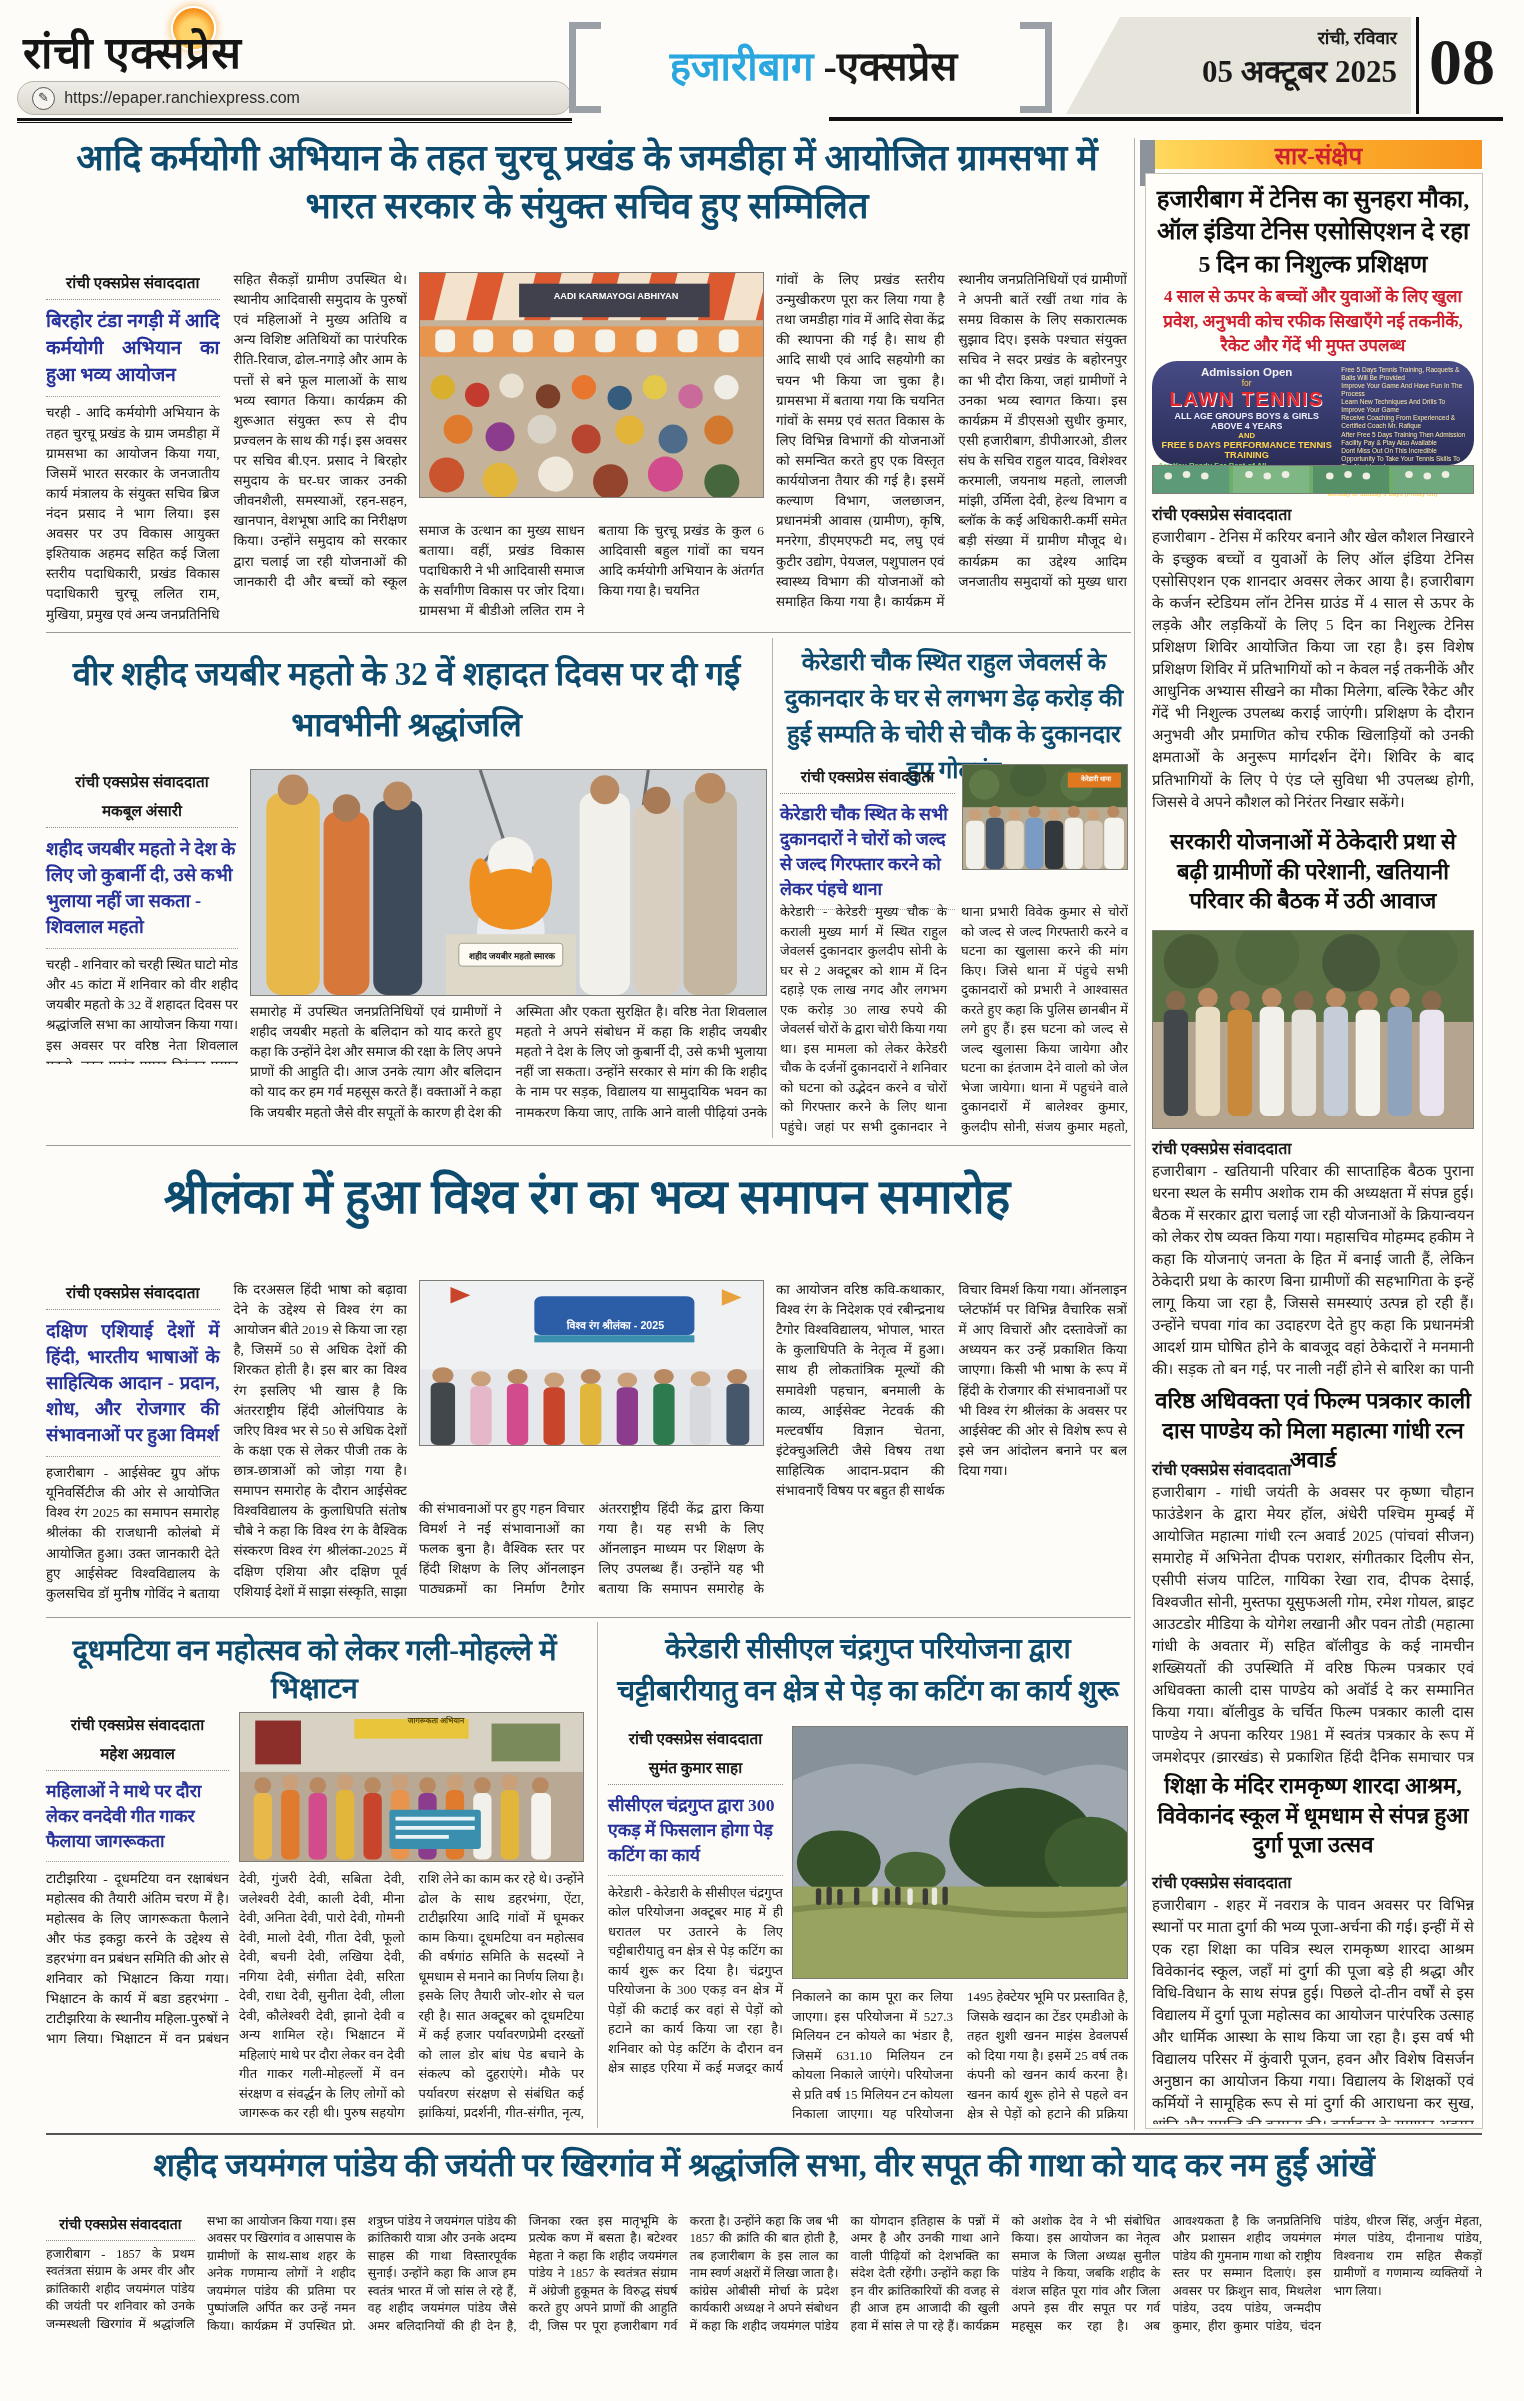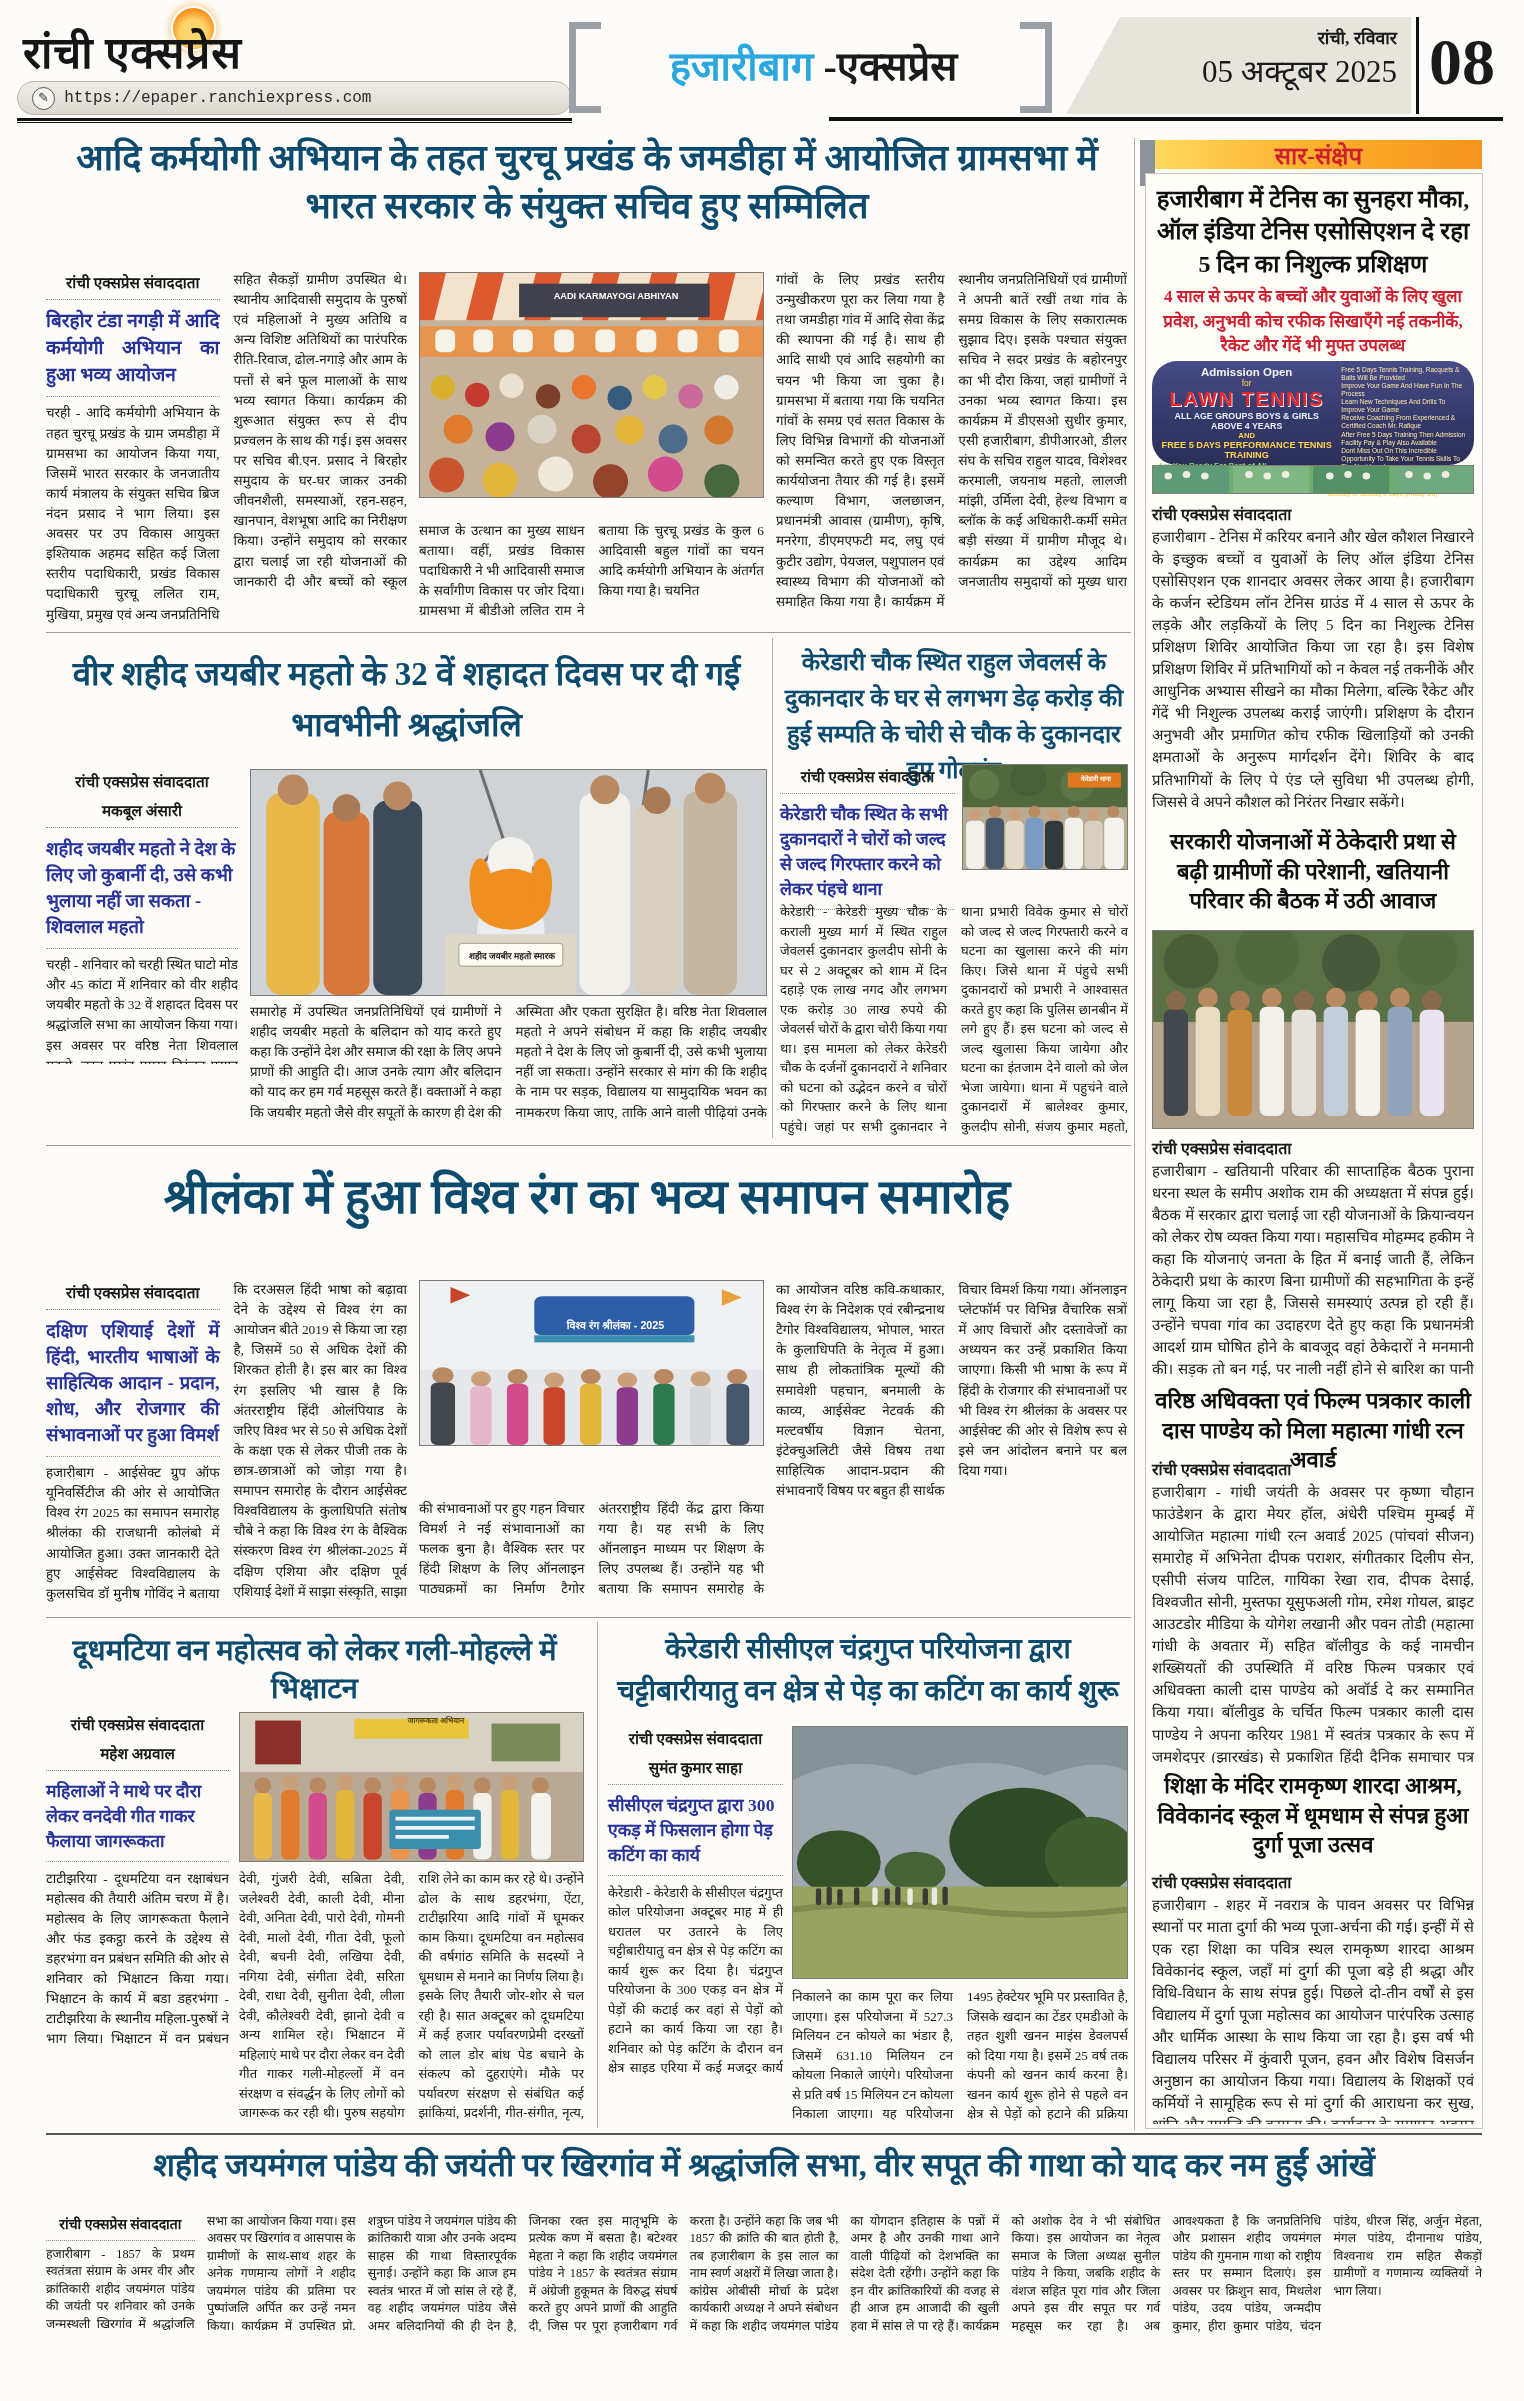--- a/index.html
+++ b/index.html
@@ -9,31 +9,31 @@
   .abs { position:absolute; }
   
   .logo-title { font-size:44px; font-weight:800; letter-spacing:0.8px; color:#151515; line-height:1.05; }
   .sun { position:absolute; width:41px; height:41px; border-radius:50%;
          background:radial-gradient(circle at 50% 60%, #ffd56b 0 40%, #f7941e 70%, #e86a10 100%);
          box-shadow:0 0 0 2.3px #fff, 0 0 9.2px 1.5px #f7a83e; }
   .url-strip { background:linear-gradient(#efede7,#dcd8cf); border:0.8px solid #b9b5ab; border-radius:20px;
                display:flex; align-items:center; gap:9.2px; padding:0 14px; }
   .url-icon { width:23px; height:23px; border-radius:50%; border:1.5px solid #555; color:#333;
               display:flex; align-items:center; justify-content:center; font-size:13px; background:#f6f4ef; }
-  .url-text { font-family:Liberation Mono, monospace; font-size:16px; color:#2b2b2b; }
+  .url-text { font-family:Liberation Sans, sans-serif; font-size:16px; color:#2b2b2b; }
   .hdr-dbl { border-top:3.1px solid #111; border-bottom:0.8px solid #111; height:5.4px; }
   .bracket { width:32px; height:91px; border:7.7px solid #9aa0a6; }
   .bracket.l { border-right:none; }
   .bracket.r { border-left:none; }
   .edition { font-size:40px; font-weight:800; }
   .edition .blue { color:#2aa7df; }
   .datebox { background:#e7e4db; clip-path:polygon(54px 0, 100% 0, 100% 100%, 0 100%); 
              text-align:right; padding:7.7px 14px 4.6px 0; }
   .place { font-size:17.6px; font-weight:700; }
-  .date  { font-size:31px; font-weight:400; }
+  .date  { font-size:31px; font-weight:700; }
   .pageno { font-size:66px; font-weight:800; line-height:1; }
   .hdr-rule-r { background:#111; height:3.8px; }
   
   .hl { font-weight:800; color:#0c4a6e; text-align:center; line-height:1.32; }
   .byline { font-weight:700; text-align:center; font-size:15.3px; line-height:1.3; padding:3.1px 0 6.1px 0;
             border-bottom:0.8px dotted #8a8a8a; }
   .byline.noline { border-bottom:none; }
   .subhead { color:#27339b; font-weight:700; font-size:19px; line-height:1.42; padding:7.7px 0;
              border-bottom:0.8px dotted #9a9a9a; }
   .body-txt { font-size:13.4px; line-height:1.5; text-align:justify; color:#161616; overflow:hidden; }

